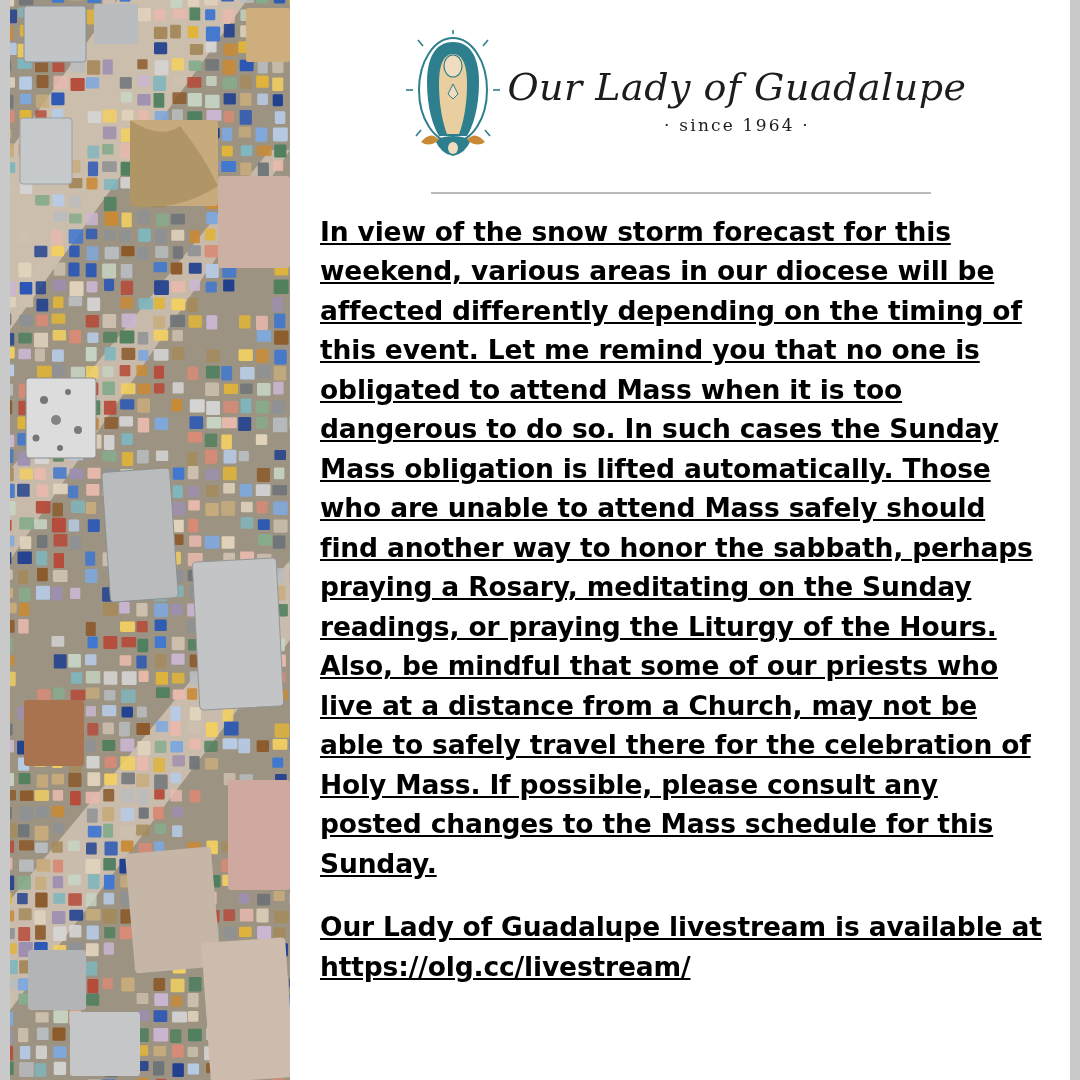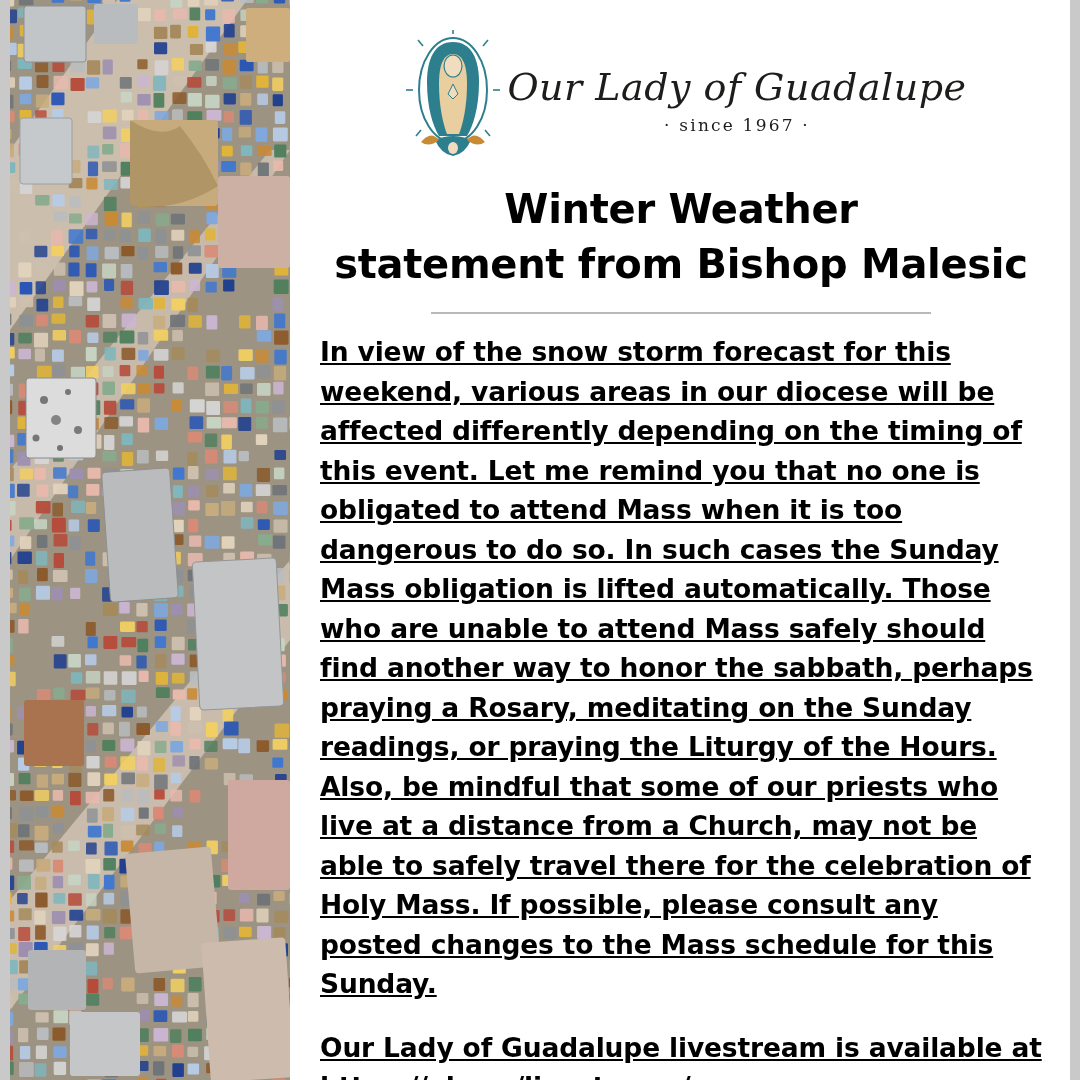--- a/index.html
+++ b/index.html
@@ -1160,28 +1160,24 @@
           <path d="M48 54 l-5 10 l5 5 l5 -5 z" fill="#f0ddc0" stroke="#2e7f8d" stroke-width="1"></path>
 
           <path d="M30 110 q18 -8 36 0 q-6 14 -18 16 q-12 -2 -18 -16z" fill="#2e7f8d"></path>
           <path d="M16 112 q10 -12 18 -2 q-10 8 -18 2z" fill="#c98a36"></path>
           <path d="M80 112 q-10 -12 -18 -2 q10 8 18 2z" fill="#c98a36"></path>
           <ellipse cx="48" cy="118" rx="5" ry="6" fill="#f0ddc0"></ellipse>
         </svg>
       </div>
       <div class="wordmark">
         <div class="wordmark-main">Our Lady of Guadalupe</div>
-        <div class="wordmark-sub">· since 1967 ·</div>
+        <div class="wordmark-sub">· since 1964 ·</div>
       </div>
     </div>
 
-    <div class="headline">
-      <div>Winter Weather</div>
-      <div>statement from Bishop Malesic</div>
-    </div>
 
     <div class="rule"></div>
 
     <div class="body-text">
       <p>In view of the snow storm forecast for this weekend, various areas in our diocese will be affected differently depending on the timing of this event. Let me remind you that no one is obligated to attend Mass when it is too dangerous to do so. In such cases the Sunday Mass obligation is lifted automatically. Those who are unable to attend Mass safely should find another way to honor the sabbath, perhaps praying a Rosary, meditating on the Sunday readings, or praying the Liturgy of the Hours. Also, be mindful that some of our priests who live at a distance from a Church, may not be able to safely travel there for the celebration of Holy Mass. If possible, please consult any posted changes to the Mass schedule for this Sunday.</p>
       <p>Our Lady of Guadalupe livestream is available at https://olg.cc/livestream/</p>
     </div>
 
   </div>
 </div>

